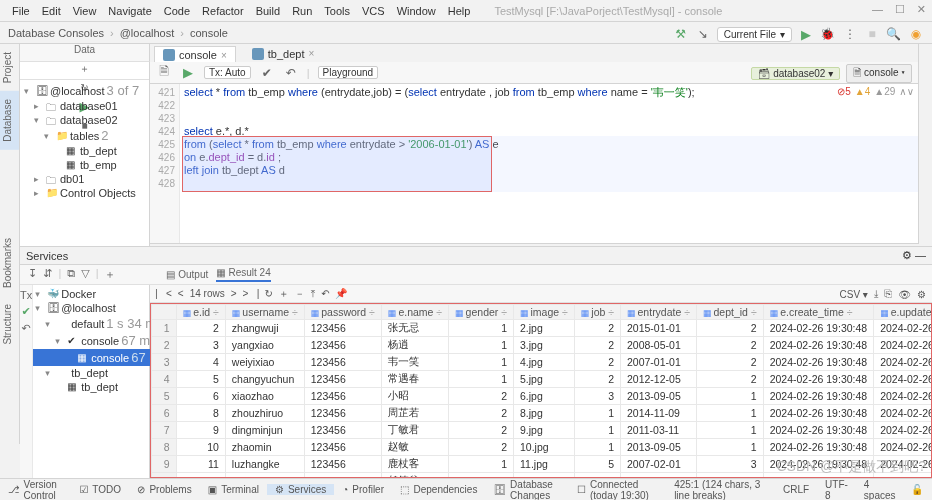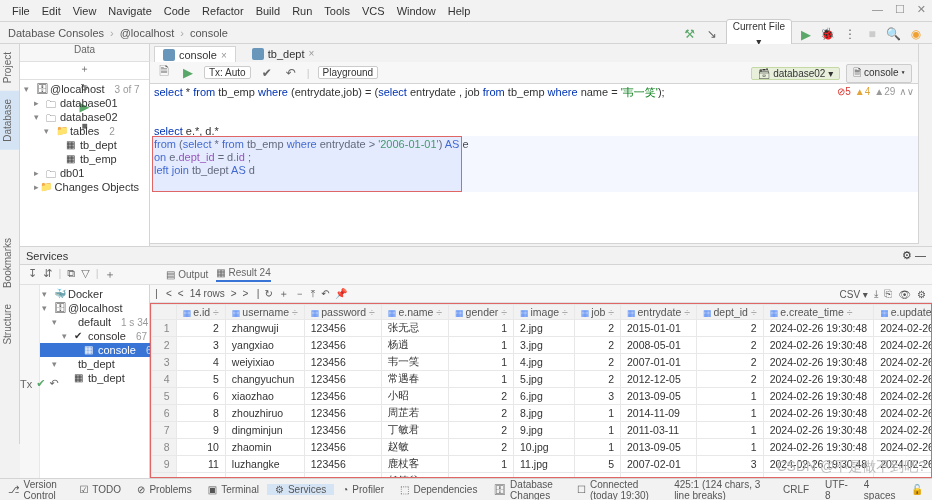--- a/index.html
+++ b/index.html
@@ -6,61 +6,61 @@
 body { width:932px; height:500px; background:#f2f2f2; font-size:11px; color:#333; overflow:hidden; position:relative; }
 .menubar { height:22px; background:#f2f2f2; display:flex; align-items:center; padding:0 6px; border-bottom:1px solid #d4d4d4; }
 .menubar span { padding:0 6px; cursor:default; color:#333; }
 .menubar .title-dim { margin-left:12px; color:#aaa; }
 .winctrl { position:absolute; right:6px; top:3px; display:flex; gap:12px; color:#888; }
 .breadcrumb { height:22px; background:#f2f2f2; display:flex; align-items:center; padding:0 8px; gap:6px; border-bottom:1px solid #d4d4d4; }
 .breadcrumb span { color:#555; }
 .breadcrumb .sep { color:#aaa; }
 .right-controls { position:absolute; right:8px; top:24px; display:flex; align-items:center; gap:6px; height:20px; }
 .btn-icon { width:16px; height:16px; display:inline-flex; align-items:center; justify-content:center; font-size:12px; color:#666; }
-.dropdown { border:1px solid #ccc; padding:1px 6px; border-radius:3px; background:#fff; font-size:10px; display:flex; align-items:center; gap:4px;flex-direction:column; }
+.dropdown { border:1px solid #ccc; padding:1px 6px; border-radius:3px; background:#fff; font-size:10px; display:flex; align-items:center; gap:4px; }
 .play { color:#59a869; font-size:13px; }
 .bug { color:#666; }
 .tabbar { height:22px; background:#f2f2f2; display:flex; align-items:center; border-bottom:1px solid #d4d4d4; }
 .left-tool { width:20px; display:flex; flex-direction:column; position:absolute; left:0; top:44px; height:400px; background:#f2f2f2; border-right:1px solid #d4d4d4; }
 .left-tool span { writing-mode:vertical-rl; transform:rotate(180deg); padding:8px 2px; font-size:10px; color:#666; cursor:default; }
 .right-tool { width:14px; position:absolute; right:0; top:44px; height:200px; background:#f2f2f2; border-left:1px solid #d4d4d4; }
 .tabbar-left { display:flex; align-items:center; gap:8px; padding-left:24px; }
 .tab { padding:2px 8px; display:flex; align-items:center; gap:4px; border-bottom:2px solid transparent; }
 .tab.active { background:#fff; border:1px solid #d4d4d4; border-bottom:none; }
 .tab .ico { width:12px; height:12px; background:#6897bb; border-radius:2px; display:inline-block; }
 .tab .close { color:#999; font-size:10px; }
 .db-panel { position:absolute; left:20px; top:66px; width:130px; height:180px; background:#fff; border-right:1px solid #d4d4d4; overflow:hidden; }
 .db-toolbar { height:18px; border-bottom:1px solid #e0e0e0; display:flex; align-items:center; gap:6px; padding:0 4px; font-size:10px; color:#666;flex-direction:column; }
 .tree { padding:2px 0; font-size:11px; }
 .tree-row { display:flex; align-items:center; gap:2px; padding:1px 0; padding-left:4px; white-space:nowrap; }
 .tree-row .chevron { width:10px; color:#888; font-size:9px; }
 .tree-row .ic { width:12px; height:12px; display:inline-block; font-size:10px; }
 .tree-row.sel { background:#d5e4f5; }
-.tree-row .dim { color:#999; font-size:10px; margin-left:8px; }
+.tree-row .dim { color:#999; font-size:13px; margin-left:0; }
 .editor-area { position:absolute; left:150px; top:66px; right:14px; height:180px; background:#fff; border-bottom:1px solid #d4d4d4; display:flex; }
 .editor-tb { position:absolute; left:150px; top:44px; right:14px; height:22px; background:#f7f7f7; border-bottom:1px solid #d4d4d4; display:flex; align-items:center; gap:8px; padding-left:6px; }
 .editor-tb .combo { border:1px solid #ccc; padding:0 4px; font-size:10px; background:#fff; border-radius:2px; }
 .editor-right-badges { position:absolute; right:20px; top:46px; display:flex; gap:6px; font-size:10px; align-items:center; }
 .badge-db { background:#e8f0dc; border:1px solid #c5d9a5; padding:0 6px; border-radius:2px; }
 .badge-console { background:#eee; border:1px solid #ccc; padding:0 6px; border-radius:2px; }
 .gutter { width:30px; background:#f7f7f7; border-right:1px solid #e8e8e8; font-size:10px; color:#aaa; text-align:right; padding:2px 4px; line-height:13px; font-family:Consolas,monospace; }
 .gutter div { height:13px; }
 .code { flex:1; font-family:Consolas,monospace; font-size:11px; line-height:13px; padding:2px 4px; position:relative; }
 .code-line { height:13px; white-space:pre; }
 .kw { color:#0033b3; }
 .str { color:#067d17; }
 .ident { color:#333; }
 .col-ref { color:#871094; }
 .sel-box { position:absolute; left:2px; top:52px; width:310px; height:56px; border:1px solid #e06666; background:rgba(180,200,255,0.25); pointer-events:none; }
 .sel-wide { position:absolute; left:2px; top:52px; right:0; height:56px; background:rgba(180,200,255,0.15); pointer-events:none; }
 .services { position:absolute; left:20px; right:0; top:246px; bottom:22px; background:#fff; border-top:1px solid #d4d4d4; display:flex; flex-direction:column; }
 .services-header { height:18px; background:#f2f2f2; border-bottom:1px solid #d4d4d4; display:flex; align-items:center; padding:0 6px; font-size:11px; justify-content:space-between; }
 .services-body { flex:1; display:flex; overflow:hidden; }
 .services-left { width:130px; border-right:1px solid #d4d4d4; display:flex; }
-.svc-tool { width:20px; background:#f7f7f7; border-right:1px solid #e8e8e8; display:flex; flex-direction:row; align-items:center; gap:4px; padding-top:4px; font-size:11px; color:#666; }
+.svc-tool { width:20px; background:#f7f7f7; border-right:1px solid #e8e8e8; display:flex; flex-direction:column; align-items:center; gap:4px; padding-top:4px; font-size:11px; color:#666; }
 .svc-tree { flex:1; padding:2px 0; font-size:11px; }
 .svc-tree .tree-row { padding-left:2px; }
 .svc-tree .tree-row.sel { background:#3874d6; color:#fff; }
 .svc-tree .tree-row.sel .dim { color:#cde; }
 .result-area { flex:1; display:flex; flex-direction:column; overflow:hidden; }
 .result-tabs { height:20px; background:#f7f7f7; border-bottom:1px solid #e0e0e0; display:flex; align-items:center; gap:8px; padding-left:6px; font-size:10px; }
 .result-tb { height:18px; background:#f7f7f7; border-bottom:1px solid #e0e0e0; display:flex; align-items:center; gap:6px; padding:0 6px; font-size:10px; color:#555; justify-content:space-between; }
 .grid-wrap { flex:1; overflow:auto; border:1px solid #e06666; margin:0; }
 table.grid { border-collapse:collapse; font-family:Consolas,monospace; font-size:10.5px; width:100%; }
 table.grid th, table.grid td { border:1px solid #e8e8e8; padding:1px 6px; text-align:left; height:14px; white-space:nowrap; }
@@ -84,20 +84,21 @@
     <span>View</span>
     <span>Navigate</span>
     <span>Code</span>
     <span>Refactor</span>
     <span>Build</span>
     <span>Run</span>
     <span>Tools</span>
     <span>VCS</span>
     <span>Window</span>
     <span>Help</span>
+    <span class="title-dim">TestMysql [F:\JavaPorject\TestMysql] - console</span>
   </div>
 <div class="winctrl">
   <span>—</span>
   <span>☐</span>
   <span>✕</span>
 </div>
 
 <div class="breadcrumb" id="breadcrumb">
     <span>Database Consoles</span>
     <span class="sep">›</span>
@@ -197,41 +198,51 @@
       </div>
       <div class="tree-row" style="padding-left: 14px;">
         <span class="chevron">▸</span>
         <span class="ic">🗀</span>
         <span>db01</span>
         <span class="dim"></span>
       </div>
       <div class="tree-row" style="padding-left: 14px;">
         <span class="chevron">▸</span>
         <span class="ic">📁</span>
-        <span>Changes Objects</span>
+        <span>Control Objects</span>
         <span class="dim"></span>
       </div>
     </div>
 </div>
 
 <div class="editor-tb" style="top:62px;left:150px">
   <span class="btn-icon">🗎</span>
   <span class="btn-icon play">▶</span>
   <span class="combo">Tx: Auto</span>
   <span class="btn-icon">✔</span>
   <span class="btn-icon">↶</span>
   <span style="color:#ccc">|</span>
   <span class="combo">Playground</span>
 </div>
 <div class="editor-right-badges" style="top:64px">
   <span class="badge-db">🗃 <span>database02</span> ▾</span>
   <span class="badge-console">🗎 <span>console</span> ▾</span>
 </div>
 
 <div class="editor-area" style="top:84px;height:160px">
+  <div class="gutter" id="gutter">
+      <div>421</div>
+      <div>422</div>
+      <div>423</div>
+      <div>424</div>
+      <div>425</div>
+      <div>426</div>
+      <div>427</div>
+      <div>428</div>
+    </div>
   <div class="code" id="code">
     <div class="sel-wide"></div>
     <div class="sel-box"></div>
   <div class="code-line"><span class="kw">select</span> * <span class="kw">from</span> tb_emp <span class="kw">where</span> (<span class="ident">entrydate</span>,<span class="ident">job</span>) = (<span class="kw">select</span> <span class="ident">entrydate</span> , <span class="ident">job</span> <span class="kw">from</span> tb_emp <span class="kw">where</span> <span class="ident">name</span> = <span class="str">'韦一笑'</span>);</div>
       <div class="code-line"></div>
       <div class="code-line"></div>
       <div class="code-line"><span class="kw">select</span> e.*, d.*</div>
       <div class="code-line"><span class="kw">from</span> (<span class="kw">select</span> * <span class="kw">from</span> tb_emp <span class="kw">where</span> <span class="ident">entrydate</span> &gt; <span class="str">'2006-01-01'</span>) <span class="kw">AS</span> e</div>
       <div class="code-line"><span class="kw">on</span> e.<span class="col-ref">dept_id</span> = d.<span class="col-ref">id</span> ;</div>
       <div class="code-line"><span class="kw">left join</span> tb_dept <span class="kw">AS</span> d</div>

